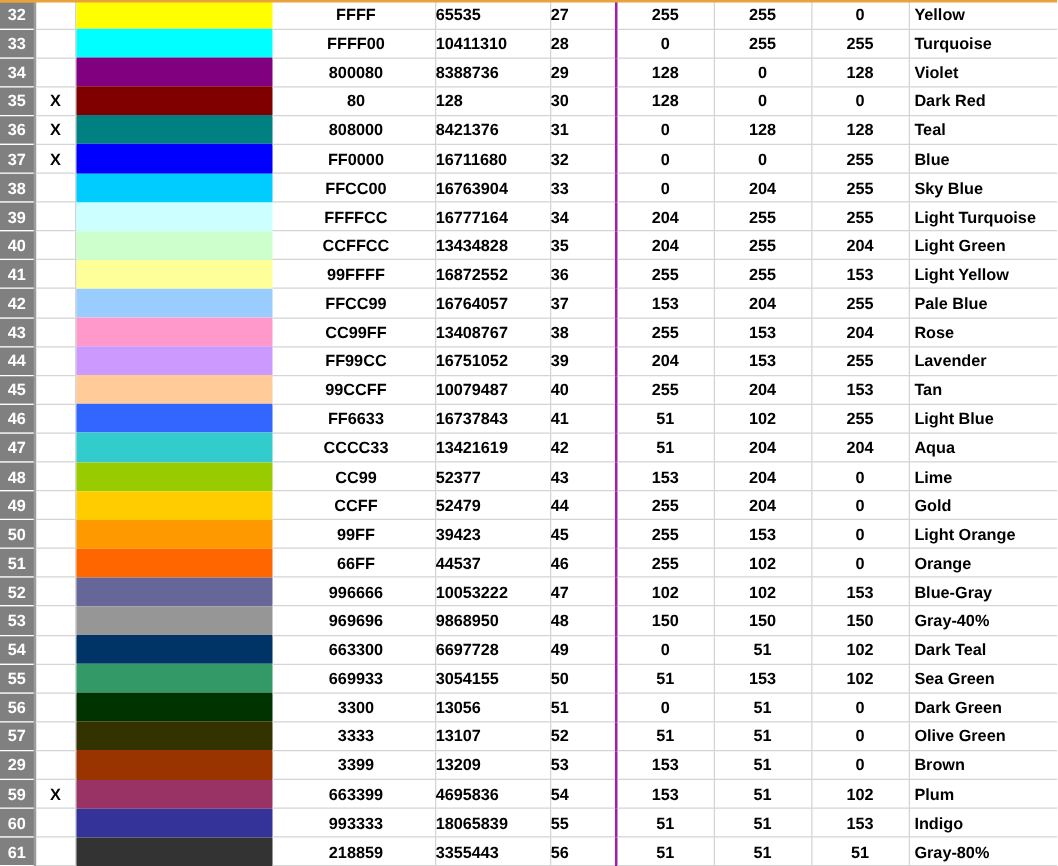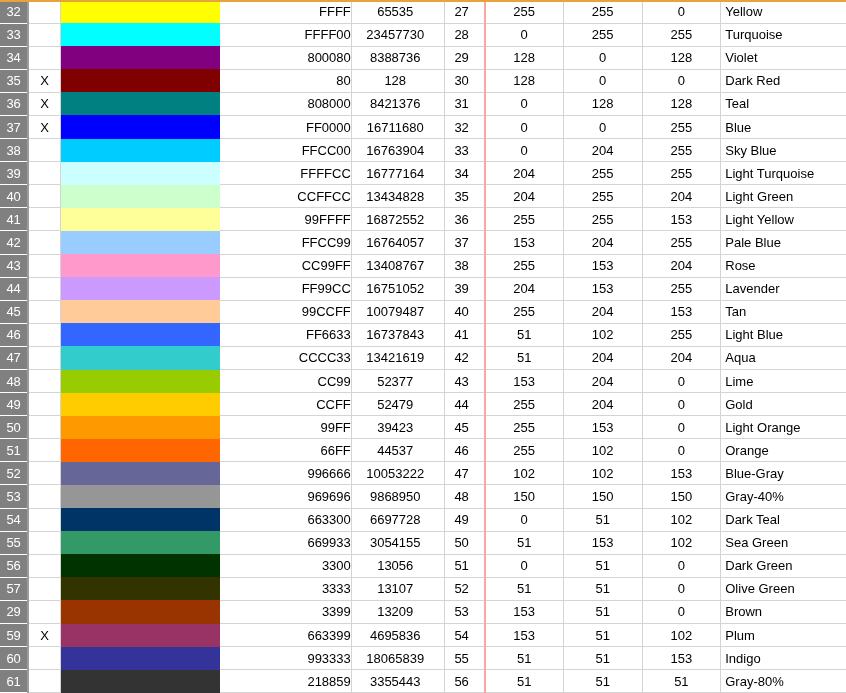--- a/index.html
+++ b/index.html
@@ -7,20 +7,21 @@
     margin: 0; padding: 0;
     background: #ffffff;
     font-family: "Liberation Sans", sans-serif;
   }
   #sheet {
     width: 846px;
     height: 693px;
     position: relative;
     overflow: hidden;
     background: #ffffff;
+    font-weight: bold;
   }
   table.grid {
     border-collapse: collapse;
     table-layout: fixed;
     width: 846px;
     font-size: 13px;
     color: #000000;
   }
   table.grid tr { height: 23.1px; }
 
@@ -52,44 +53,44 @@
     width: 158px;
     padding: 0;
     border: none;
   }
   td.swatch .fill { display:block; width:100%; height:23.1px; }
 
   
   td.hex {
     width: 130px;
     padding: 0 0 0 4px;
-    text-align: right;
+    text-align: center;
     vertical-align: middle;
     border-bottom: 1px solid #d4d4d4;
     border-right: 1px solid #d4d4d4;
     white-space: nowrap;
     overflow: hidden;
   }
   
   td.dec {
     width: 92px;
     padding: 0 5px 0 0;
-    text-align: center;
+    text-align: left;
     vertical-align: middle;
     border-bottom: 1px solid #d4d4d4;
     border-right: 1px solid #d4d4d4;
   }
   
   td.idx {
-    width: 40px;
+    width: 53px;
     padding: 0 5px 0 0;
-    text-align: center;
+    text-align: left;
     vertical-align: middle;
     border-bottom: 1px solid #d4d4d4;
-    border-right: 2px solid #fca5a5;
+    border-right: 2px solid #a21caf;
   }
   td.r, td.g, td.b {
     width: 78px;
     padding: 0;
     text-align: center;
     vertical-align: middle;
     border-bottom: 1px solid #d4d4d4;
     border-right: 1px solid #d4d4d4;
   }
   td.name {
@@ -141,21 +142,21 @@
           <td class="b">0</td>
           <td class="name">Yellow</td>
         </tr>
         <tr>
           <td class="rowhdr">33</td>
           <td class="flag"></td>
           <td class="swatch">
             <span class="fill" style="background: rgb(0, 255, 255);"></span>
           </td>
           <td class="hex">FFFF00</td>
-          <td class="dec">23457730</td>
+          <td class="dec">10411310</td>
           <td class="idx">28</td>
           <td class="r">0</td>
           <td class="g">255</td>
           <td class="b">255</td>
           <td class="name">Turquoise</td>
         </tr>
         <tr>
           <td class="rowhdr">34</td>
           <td class="flag"></td>
           <td class="swatch">

